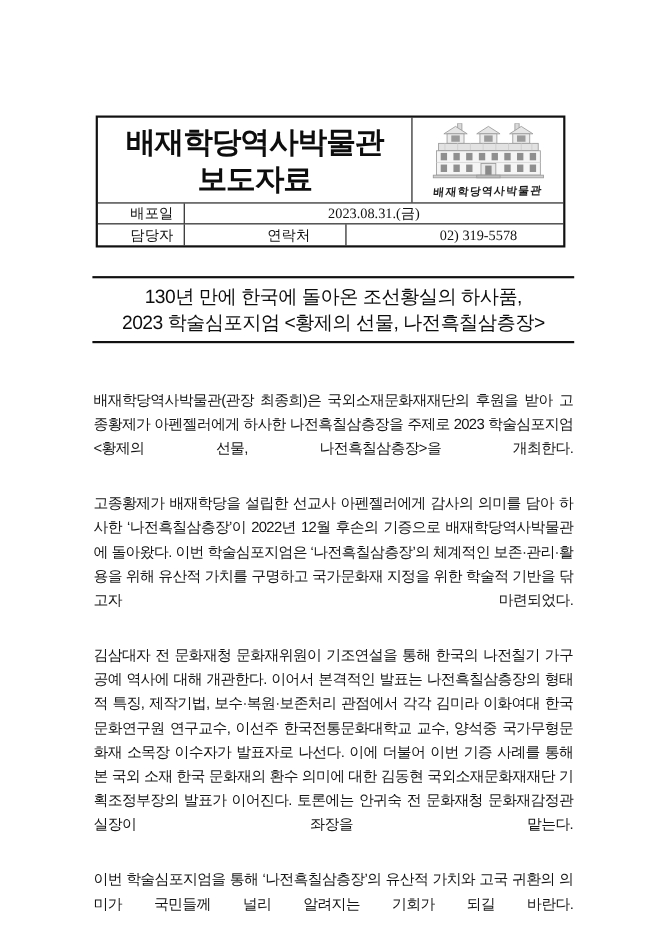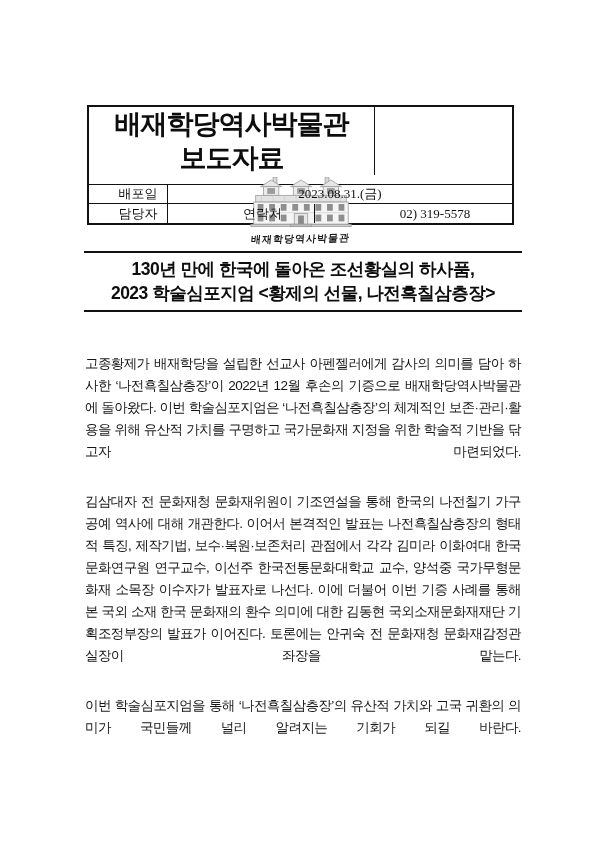--- a/index.html
+++ b/index.html
@@ -24,21 +24,20 @@
     top: 105px;
     width: 427px;
     border: 2px solid #111111;
     box-sizing: border-box;
     background: #ffffff;
   }
   .masthead-top {
     display: flex;
     height: 77px;
     border-bottom: 1px solid #111111;
-    flex-direction: column;
   }
   .masthead-title-cell {
     width: 286px;
     box-sizing: border-box;
     border-right: 1px solid #111111;
     display: flex;
     flex-direction: column;
     align-items: center;
     justify-content: center;
     font-family: "Liberation Serif", serif;
@@ -97,21 +96,21 @@
   .headline {
     position: absolute;
     left: 84px;
     top: 251px;
     width: 438px;
     box-sizing: border-box;
     border-top: 2px solid #111111;
     border-bottom: 2px solid #111111;
     padding: 4px 0 5px 0;
     text-align: center;
-    font-weight: 700;
+    font-weight: 400;
     font-size: 17.5px;
     line-height: 24px;
     letter-spacing: -0.5px;
     color: #0d0d0d;
   }
 
   
   .body-text {
     position: absolute;
     left: 85px;
@@ -213,18 +212,19 @@
       <div class="info-cell cell-phone">02) 319-5578</div>
     </div>
   </div>
 
   <div class="headline">
     <div>130년 만에 한국에 돌아온 조선황실의 하사품,</div>
     <div>2023 학술심포지엄 &lt;황제의 선물, 나전흑칠삼층장&gt;</div>
   </div>
 
   <div class="body-text">
+    <p>배재학당역사박물관(관장 최종희)은 국외소재문화재재단의 후원을 받아 고종황제가 아펜젤러에게 하사한 나전흑칠삼층장을 주제로 2023 학술심포지엄 &lt;황제의 선물, 나전흑칠삼층장&gt;을 개최한다.</p>
     <p>고종황제가 배재학당을 설립한 선교사 아펜젤러에게 감사의 의미를 담아 하사한 ‘나전흑칠삼층장’이 2022년 12월 후손의 기증으로 배재학당역사박물관에 돌아왔다. 이번 학술심포지엄은 ‘나전흑칠삼층장’의 체계적인 보존·관리·활용을 위해 유산적 가치를 구명하고 국가문화재 지정을 위한 학술적 기반을 닦고자 마련되었다.</p>
     <p>김삼대자 전 문화재청 문화재위원이 기조연설을 통해 한국의 나전칠기 가구공예 역사에 대해 개관한다. 이어서 본격적인 발표는 나전흑칠삼층장의 형태적 특징, 제작기법, 보수·복원·보존처리 관점에서 각각 김미라 이화여대 한국문화연구원 연구교수, 이선주 한국전통문화대학교 교수, 양석중 국가무형문화재 소목장 이수자가 발표자로 나선다. 이에 더불어 이번 기증 사례를 통해 본 국외 소재 한국 문화재의 환수 의미에 대한 김동현 국외소재문화재재단 기획조정부장의 발표가 이어진다. 토론에는 안귀숙 전 문화재청 문화재감정관실장이 좌장을 맡는다.</p>
     <p>이번 학술심포지엄을 통해 ‘나전흑칠삼층장’의 유산적 가치와 고국 귀환의 의미가 국민들께 널리 알려지는 기회가 되길 바란다.</p>
   </div>
 
 </div>
 
 </body></html>

